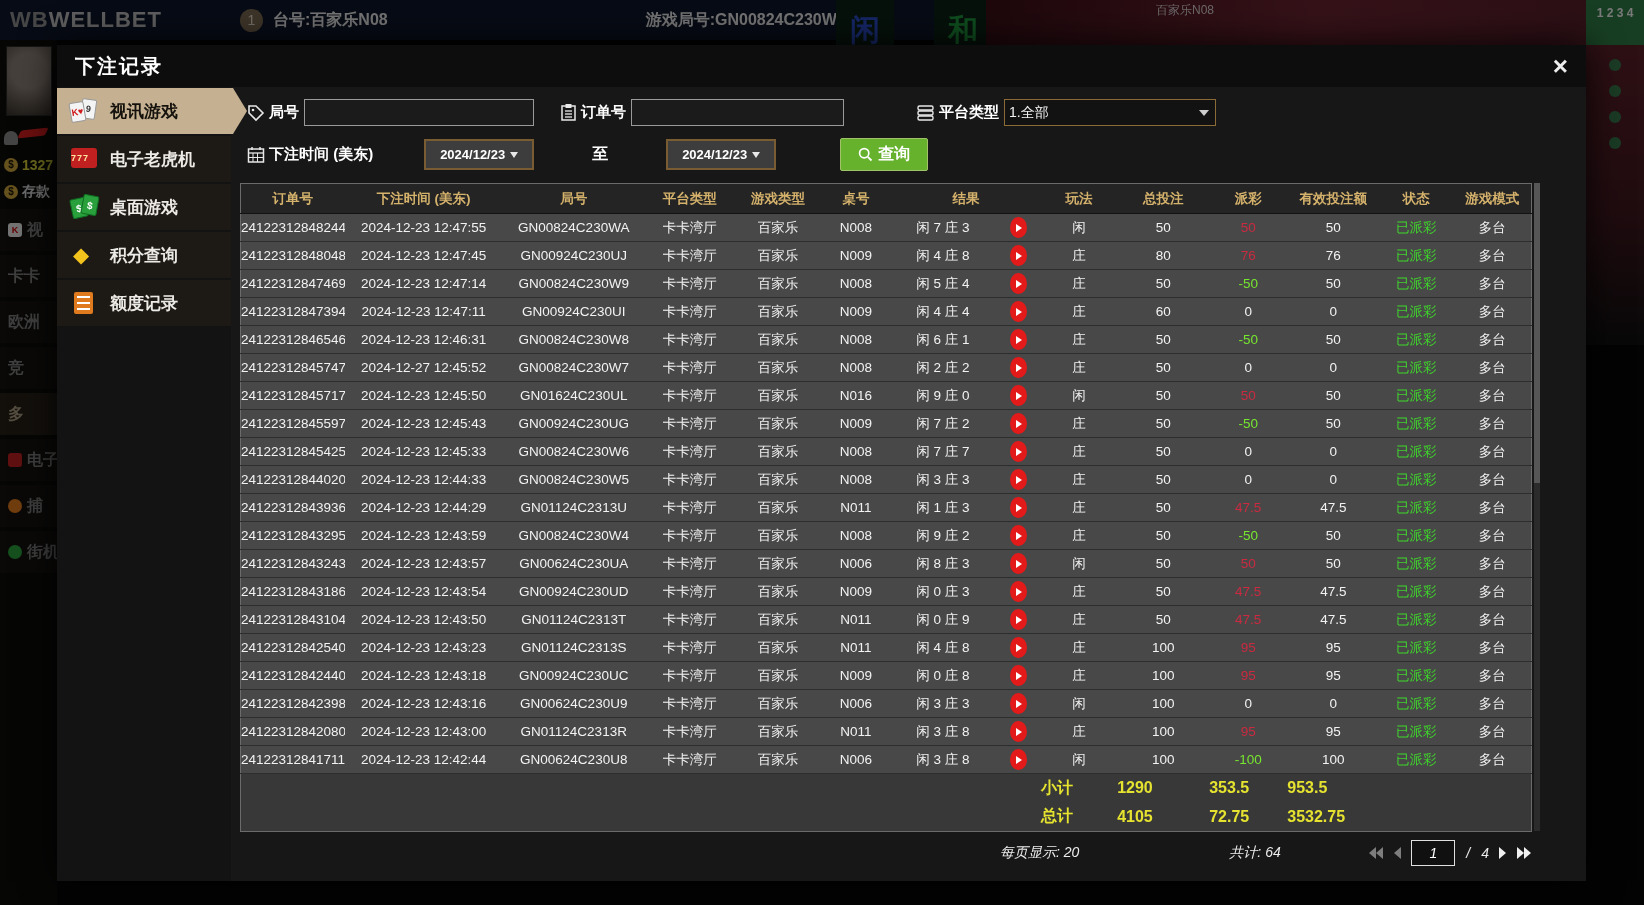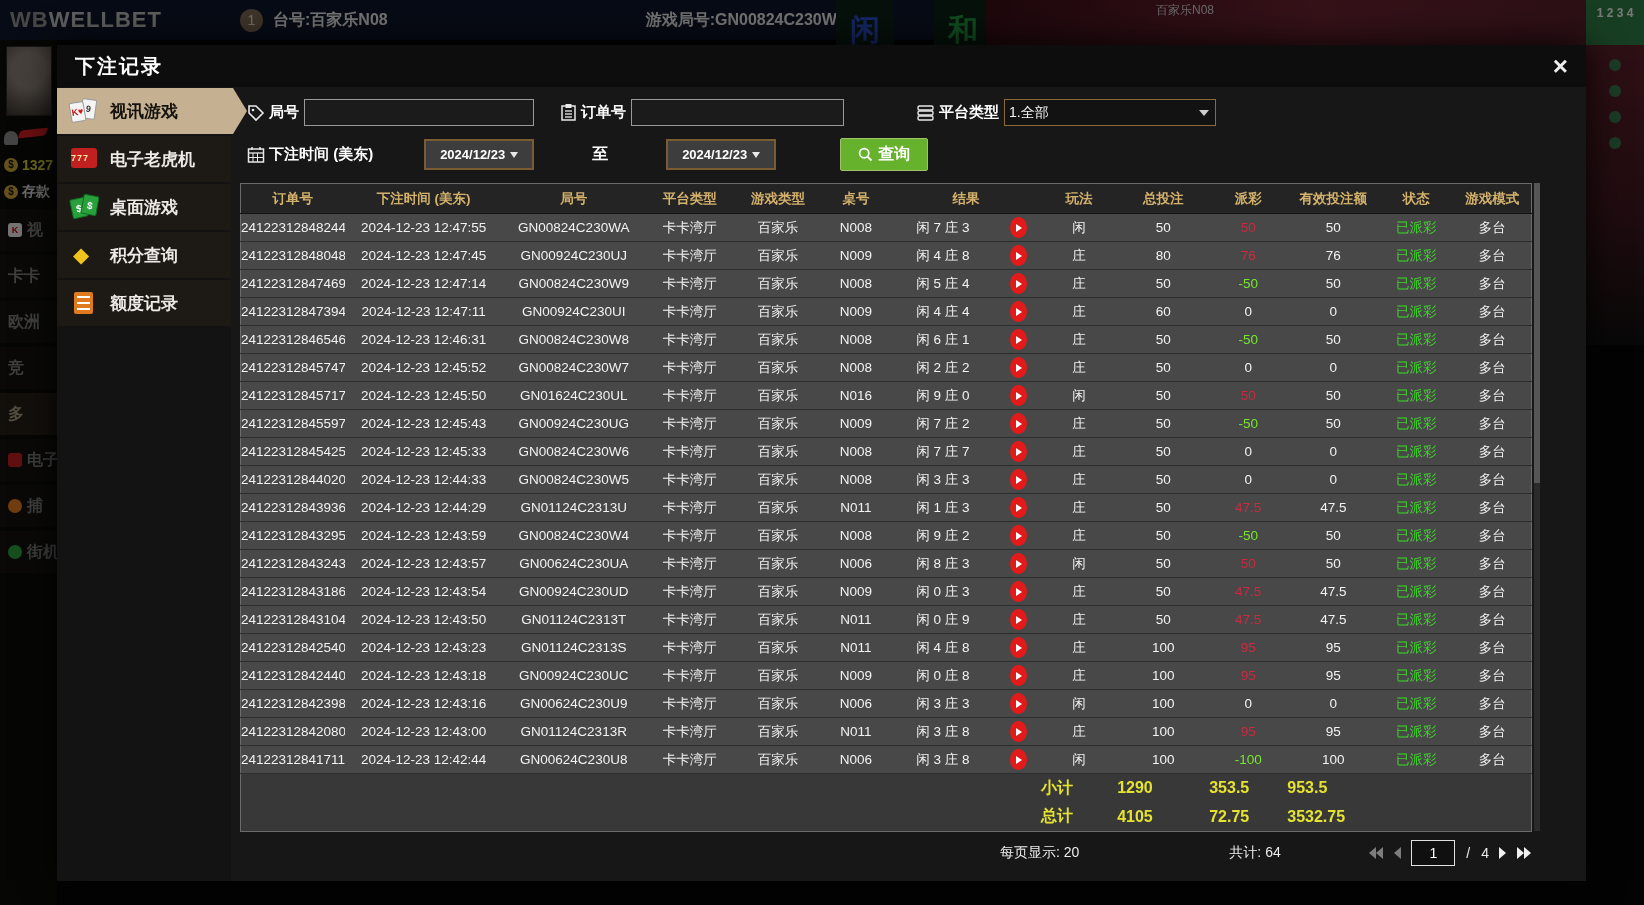--- a/index.html
+++ b/index.html
@@ -93,21 +93,21 @@
   .play i { display:block; width:0; height:0; border-top:4px solid transparent; border-bottom:4px solid transparent; border-left:6px solid #fff; margin-left:2px; }
   td.pos { color:#cb2a40; }
   td.neg { color:#76e62e; }
   td.zero { color:#f2f2f2; }
   td.status { color:#3fd42c; }
   tr.sum td { background:#383838; color:#e5e32f; font-weight:bold; height:29px; }
   .vscroll { position:absolute; right:0; top:0; width:6px; height:648px; background:#2b2b2b; }
   .vscroll i { display:block; width:6px; height:300px; background:#565656; }
 
   
-  .pagination { display:flex; align-items:center; width:1292px; height:34px; margin-top:4px; color:#ececec; font-size:14px; }
+  .pagination { display:flex; align-items:center; width:1292px; height:34px; margin-top:4px; color:#ececec; font-size:14px;font-style:italic; }
   .pg-perpage { margin-left:760px; }
   .pg-total { margin-left:150px; }
   .pg-controls { margin-left:auto; display:flex; align-items:center; gap:9px; }
   .pg-btn { display:flex; align-items:center; cursor:pointer; }
   .page-box { width:44px; height:26px; background:#101010; border:1px solid #e0e0e0; color:#fff; font-size:14px; text-align:center; line-height:24px; }
   .pg-sep { margin:0 2px; }
 </style>
 </head>
 <body>
 
@@ -409,21 +409,21 @@
                     </span></td>
     <td>庄</td>
     <td>50</td>
     <td class="neg">-50</td>
     <td>50</td>
     <td class="status">已派彩</td>
     <td>多台</td>
   </tr>
                 <tr>
     <td>241223128457470</td>
-    <td>2024-12-23 12:45:52</td>
+    <td>2024-12-27 12:45:52</td>
     <td>GN00824C230W7</td>
     <td>卡卡湾厅</td>
     <td>百家乐</td>
     <td>N008</td>
     <td class="c-result">闲 2 庄 2</td>
     <td><span class="play">
                       <i></i>
                     </span></td>
     <td>庄</td>
     <td>50</td>

